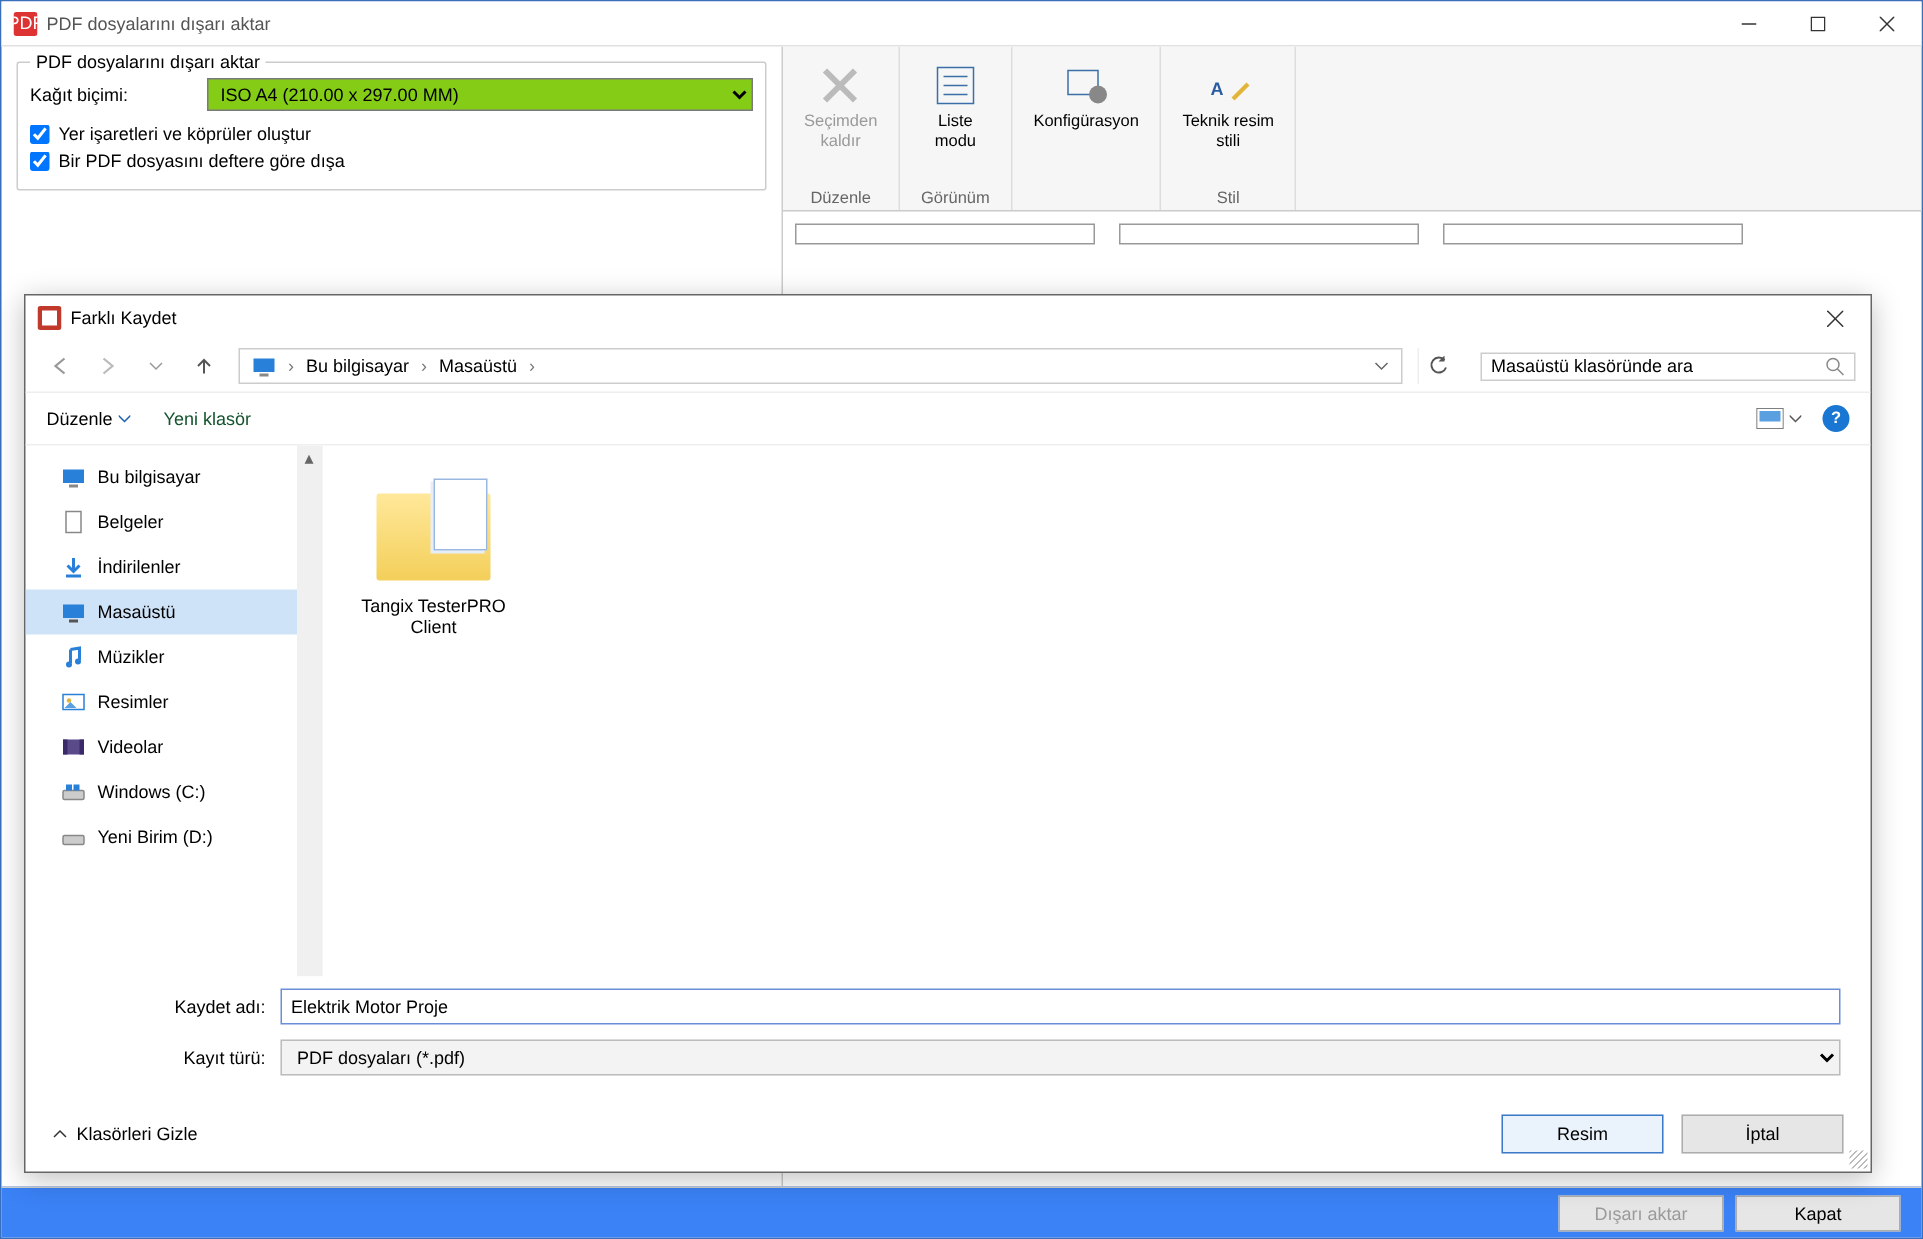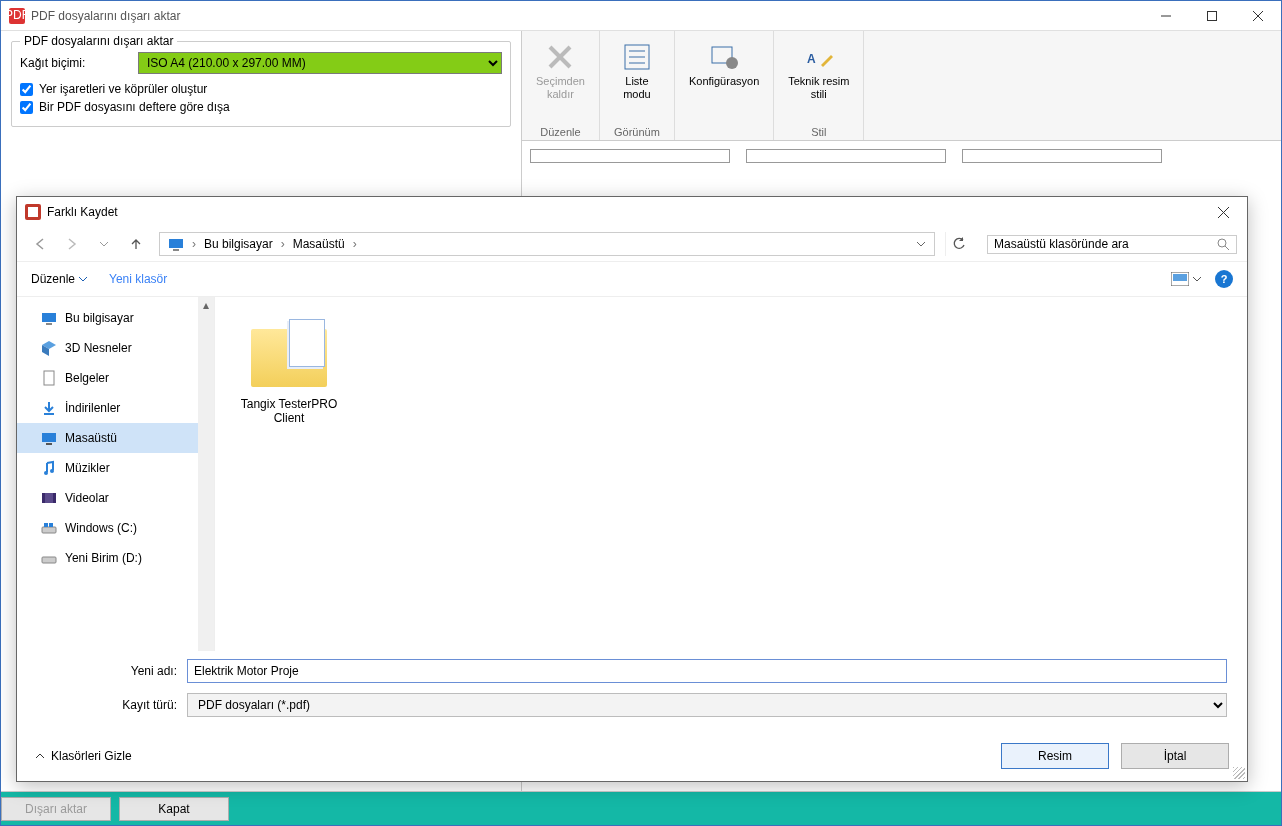--- a/index.html
+++ b/index.html
@@ -27,41 +27,41 @@
 .ribbon-group{display:flex;flex-direction:column;align-items:center;justify-content:space-between;padding:6px 8px 2px;border-right:1px solid #ddd}
 .ribbon-group .btns{display:flex}
 .ribbon-btn{display:flex;flex-direction:column;align-items:center;justify-content:flex-start;padding:4px 6px;min-width:58px;text-align:center}
 .ribbon-btn .ic{width:32px;height:32px;margin-bottom:2px}
 .ribbon-btn span{line-height:13px;font-size:11px}
 .ribbon-btn.disabled span{color:#9a9a9a}
 .ribbon-btn.active{background:#cfe3f8;border:1px solid #7aa7d8}
 .ribbon-group .grp-label{font-size:11px;color:#666;margin-top:2px}
 .thumbs{flex:1;padding:8px;display:flex;gap:16px}
 .thumb{width:200px;height:14px;border:1px solid #999;background:#fff}
-.bottombar{height:34px;background:#14b8a6;border-top:1px solid #ccc;display:flex;align-items:center;padding-right:14px;gap:8px}
+.bottombar{height:34px;background:#3b82f6;border-top:1px solid #ccc;display:flex;align-items:center;justify-content:flex-end;padding-right:14px;gap:8px}
 .bottombar button{width:110px;height:24px;border:1px solid #adadad;background:#e6e6e6}
 .bottombar button.disabled{color:#9a9a9a}
 
 
 .saveas{position:absolute;left:16px;top:196px;width:1232px;height:586px;background:#fff;border:1px solid #666;box-shadow:0 4px 18px rgba(0,0,0,.25);display:flex;flex-direction:column}
 .sa-title{height:30px;display:flex;align-items:center;padding:0 8px}
 .sa-title .ic{width:16px;height:16px;margin-right:6px}
 .sa-title .t{flex:1;font-size:12px}
 .sa-close{width:32px;height:28px;display:flex;align-items:center;justify-content:center}
 .sa-nav{height:34px;display:flex;align-items:center;padding:0 10px;gap:6px}
 .na{width:26px;height:26px;display:flex;align-items:center;justify-content:center;color:#8a8a8a}
 .addr{flex:1;height:24px;border:1px solid #ccc;display:flex;align-items:center;padding:0 2px;margin:0 4px}
 .addr .seg{padding:0 6px;display:flex;align-items:center;height:100%}
 .addr .sep{color:#777;padding:0 2px}
 .refresh{width:26px;height:24px;display:flex;align-items:center;justify-content:center;border-left:1px solid #eee}
 .search{width:250px;height:19px;border:1px solid #ccc;display:flex;align-items:center;padding:0 6px;color:#777;margin-left:10px}
 .search .si{margin-left:auto}
 .sa-toolbar{height:36px;border-top:1px solid #eee;border-bottom:1px solid #eee;display:flex;align-items:center;padding:0 14px;gap:22px}
 .sa-toolbar .org{color:#1a5fb4;display:flex;align-items:center;gap:4px}
-.sa-toolbar .nf{color:#3b82f6}
+.sa-toolbar .nf{color:#14532d}
 .sa-toolbar .right{margin-left:auto;display:flex;align-items:center;gap:14px}
 .view-btn{display:flex;align-items:center;gap:4px}
 .help-ic{width:18px;height:18px;border-radius:50%;background:#1976d2;color:#fff;display:flex;align-items:center;justify-content:center;font-weight:bold;font-size:11px}
 .sa-body{flex:1;display:flex;overflow:hidden}
 .tree{width:198px;border-right:1px solid #eee;overflow-y:auto;padding:6px 0;position:relative}
 .tree .sc{position:absolute;right:0;top:0;bottom:0;width:16px;background:#f0f0f0}
 .tree .sc .tr{height:16px;display:flex;align-items:center;justify-content:center;color:#666}
 .tree-item{display:flex;align-items:center;height:30px;padding-left:24px;gap:8px;margin-right:16px}
 .tree-item.sel{background:#cfe3f8}
 .tree-item .ti{width:16px;height:16px;display:flex;align-items:center;justify-content:center}
@@ -312,29 +312,20 @@
             <svg width="16" height="16">
               <rect x="1" y="3" width="14" height="9" fill="#2980d9"></rect>
               <rect x="5" y="13" width="6" height="2" fill="#888"></rect>
             </svg>
           </span>
           <span>Bu bilgisayar</span>
         </div>
       <div class="tree-item">
           <span class="ti">
             <svg width="16" height="16">
-              <path d="M8 1 L15 5 L8 9 L1 5 Z" fill="#5aa0e0"></path>
-              <path d="M1 5 L1 12 L8 16 L8 9 Z" fill="#3a7bbd"></path>
-            </svg>
-          </span>
-          <span>3D Nesneler</span>
-        </div>
-      <div class="tree-item">
-          <span class="ti">
-            <svg width="16" height="16">
               <rect x="3" y="1" width="10" height="14" fill="#fff" stroke="#888"></rect>
             </svg>
           </span>
           <span>Belgeler</span>
         </div>
       <div class="tree-item">
           <span class="ti">
             <svg width="16" height="16">
               <path d="M8 2 L8 10 M4 7 L8 11 L12 7" stroke="#2980d9" fill="none" stroke-width="2"></path>
               <line x1="3" y1="14" x2="13" y2="14" stroke="#2980d9" stroke-width="2"></line>
@@ -354,20 +345,30 @@
       <div class="tree-item">
           <span class="ti">
             <svg width="16" height="16">
               <path d="M6 3 L6 12" stroke="#2980d9" stroke-width="2"></path>
               <circle cx="5" cy="13" r="2" fill="#2980d9"></circle>
               <path d="M6 3 L12 2 L12 10" stroke="#2980d9" stroke-width="2" fill="none"></path>
               <circle cx="11" cy="11" r="2" fill="#2980d9"></circle>
             </svg>
           </span>
           <span>Müzikler</span>
+        </div>
+      <div class="tree-item">
+          <span class="ti">
+            <svg width="16" height="16">
+              <rect x="1" y="3" width="14" height="10" fill="none" stroke="#2980d9"></rect>
+              <circle cx="5" cy="7" r="1.5" fill="#e2b53a"></circle>
+              <path d="M2 12 L6 8 L10 12 Z" fill="#5aa0e0"></path>
+            </svg>
+          </span>
+          <span>Resimler</span>
         </div>
       <div class="tree-item">
           <span class="ti">
             <svg width="16" height="16">
               <rect x="1" y="3" width="14" height="10" fill="#5a4a8a"></rect>
               <rect x="1" y="3" width="3" height="10" fill="#3a2a6a"></rect>
               <rect x="12" y="3" width="3" height="10" fill="#3a2a6a"></rect>
             </svg>
           </span>
           <span>Videolar</span>
@@ -400,21 +401,21 @@
         <div class="fic">
             <div class="fold"></div>
             <div class="doc"></div>
           </div>
         <div>Tangix TesterPRO Client</div>
       </div>
     </div>
   </div>
   <div class="sa-fields">
     <div class="sa-row">
-      <label>Yeni adı:</label>
+      <label>Kaydet adı:</label>
       <input class="inp" value="Elektrik Motor Proje" style="">
     </div>
     <div class="sa-row">
       <label>Kayıt türü:</label>
       <select class="sel"><option>PDF dosyaları (*.pdf)</option></select>
     </div>
   </div>
   <div class="sa-foot">
     <div class="hf">
       <svg width="10" height="10">

